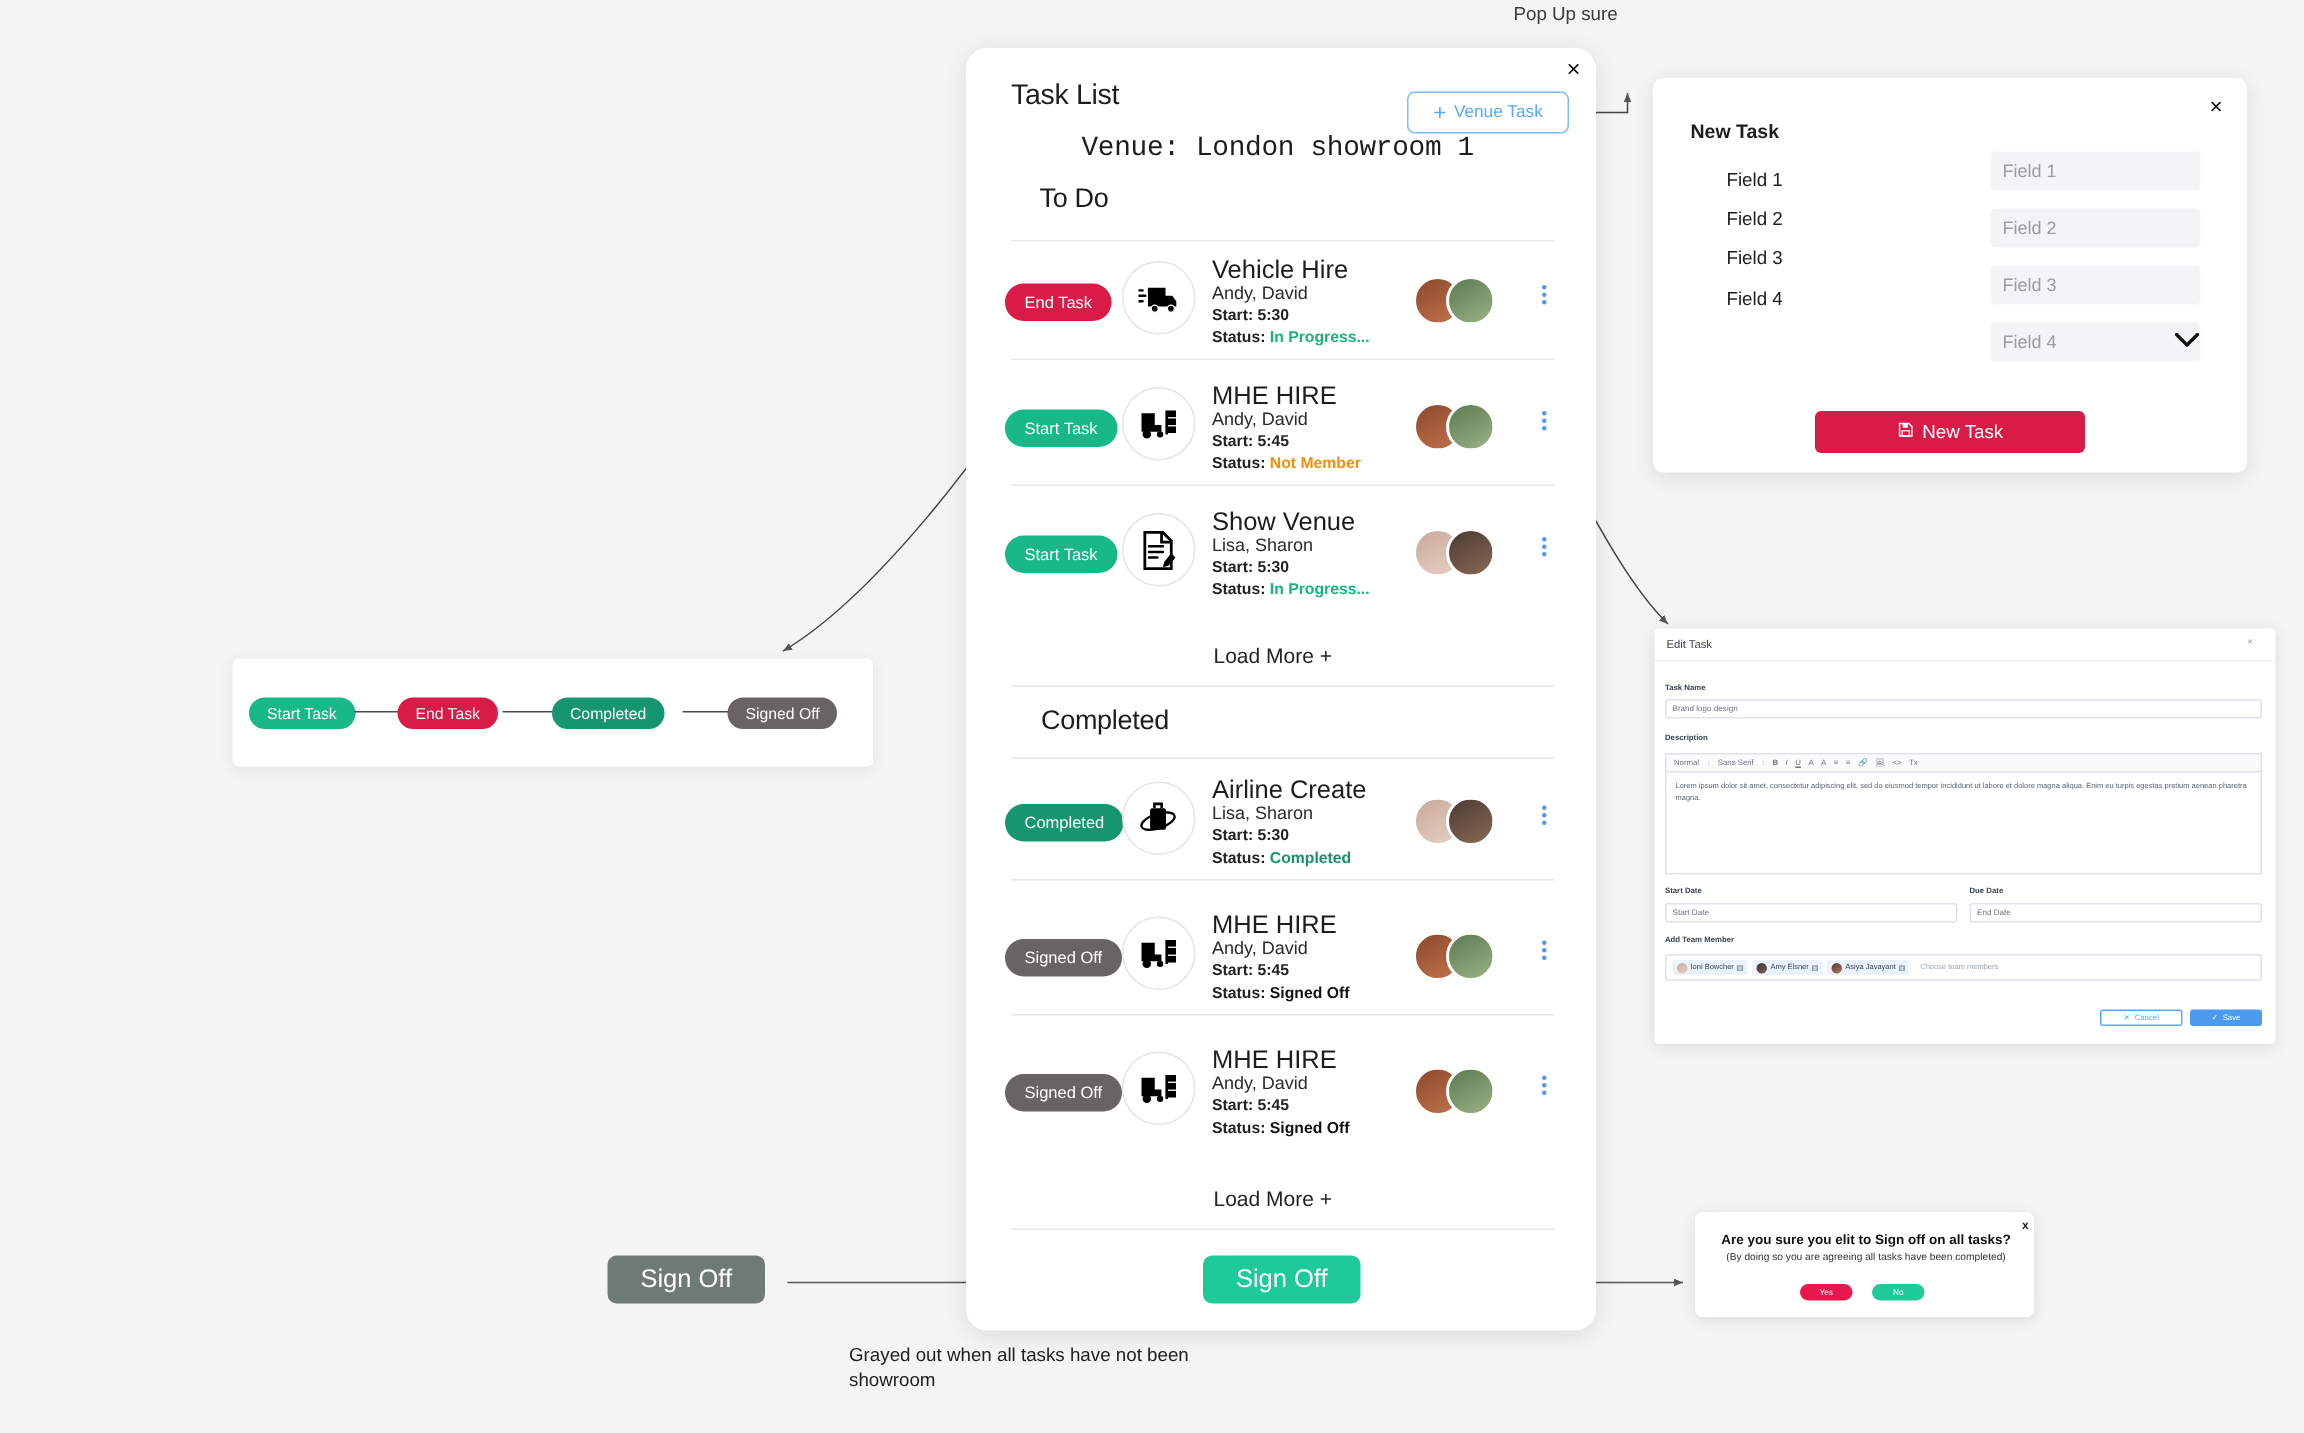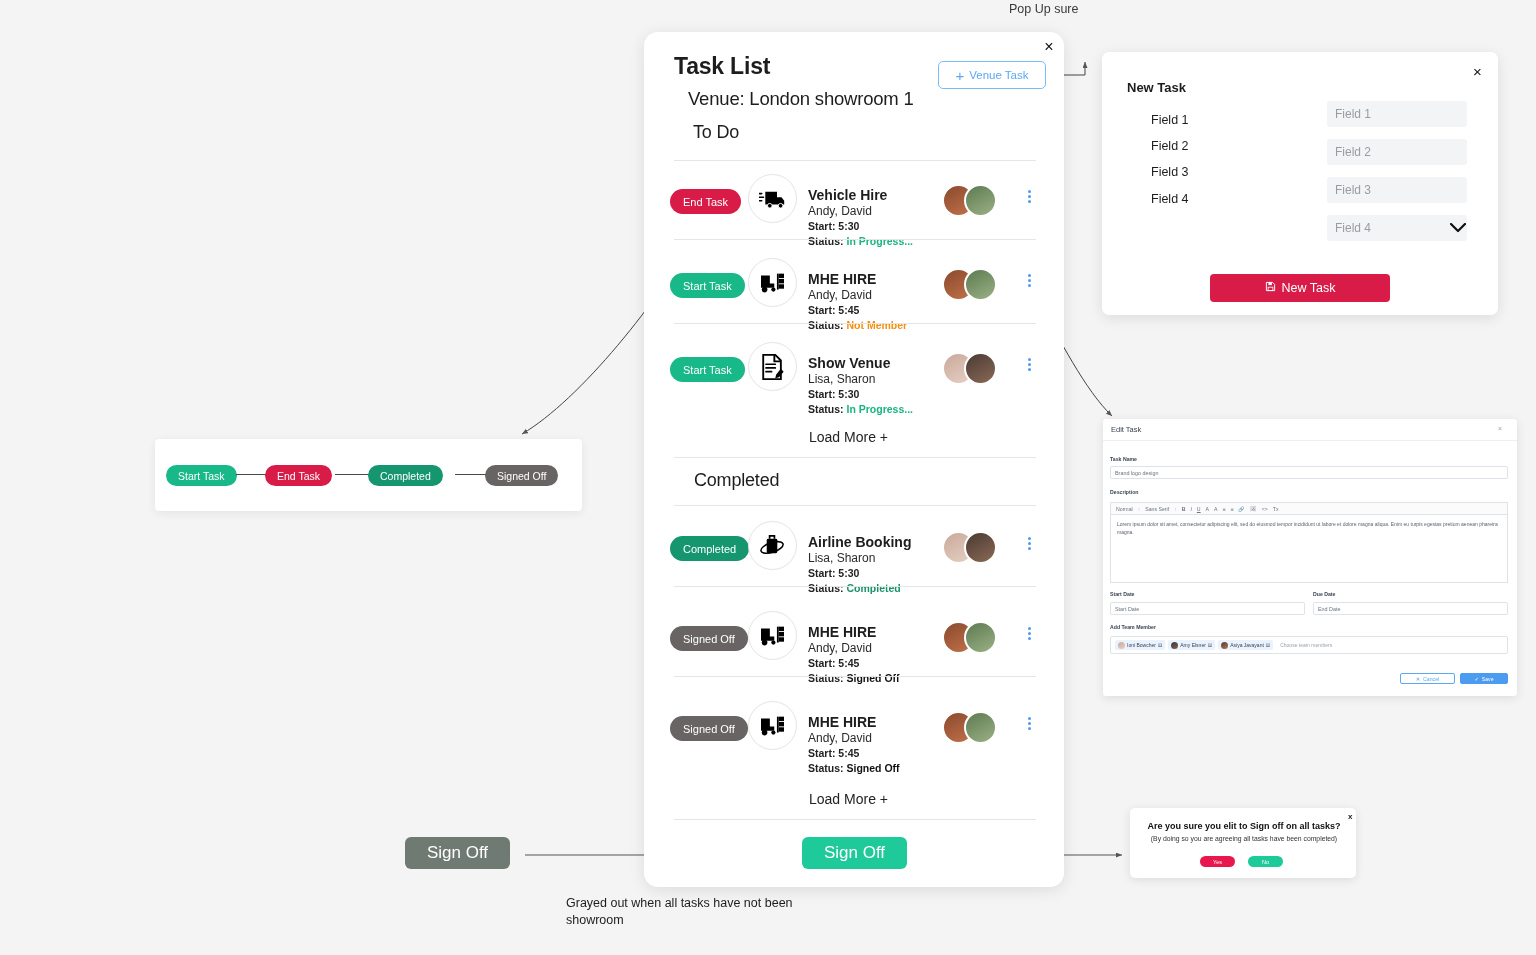--- a/index.html
+++ b/index.html
@@ -14,32 +14,32 @@
 
   
   #popup-caption { left:1009px; top:2px; font-size:12.5px; color:#3a3a3a; }
 
   
   #task-list-card {
     left:644px; top:32px; width:420px; height:855px;
     background:#ffffff; border-radius:14px;
     box-shadow:0 3px 16px rgba(0,0,0,.10);
   }
-  #task-list-title { left:674px; top:53px; font-size:23px; font-weight:bold; letter-spacing:-.2px; }
+  #task-list-title { left:674px; top:53px; font-size:19px; font-weight:normal; letter-spacing:-.2px; }
   #create-task-btn {
     left:938px; top:61px; width:108px; height:28px;
     border:1px solid #7bbcf7; border-radius:5px; background:#fff;
     color:#5ca8f5; font-size:11.5px; display:flex; align-items:center;
     justify-content:center; gap:5px; cursor:pointer;
   }
   #create-task-btn .plus { font-size:15px; line-height:1; }
   #task-close { left:1040px; top:38px; width:18px; height:18px; cursor:pointer;
     color:#111; font-size:16px; line-height:18px; text-align:center; }
 
-  #venue-line { left:688px; top:88px; font-size:18.5px; color:#1d1d1d; letter-spacing:-.2px; }
+  #venue-line { left:721px; top:88px; font-size:18.5px; color:#1d1d1d; letter-spacing:-.2px;font-family:Liberation Mono, monospace; }
   #todo-heading { left:693px; top:122px; font-size:18px; color:#1d1d1d; letter-spacing:-.2px; }
   #completed-heading { left:694px; top:470px; font-size:18px; color:#1d1d1d; letter-spacing:-.2px; }
 
   .hr { position:absolute; height:1px; background:#e6e6e6; }
 
   
   .task-row { position:absolute; width:370px; height:62px; }
   .badge {
     position:absolute; left:0; top:17px; height:25px; border-radius:13px;
     color:#fff; font-size:11px; display:flex; align-items:center;
@@ -49,21 +49,21 @@
   .badge.start  { background:#19b888; }
   .badge.done   { background:#16966e; }
   .badge.signed { background:#696464; }
 
   .icon-circle {
     position:absolute; left:78px; top:2px; width:49px; height:49px;
     border-radius:50%; border:1px solid #e4e4e4; background:#fff;
     display:flex; align-items:center; justify-content:center; font-size:24px;
   }
   .task-text { position:absolute; left:138px; top:0; }
-  .task-title { font-size:14px; font-weight:bold; line-height:15px;margin-top:16px; }
+  .task-title { font-size:17px; font-weight:normal; line-height:15px; }
   .task-people { font-size:12px; color:#2a2a2a; line-height:16px; }
   .task-start { font-size:10.5px; font-weight:bold; color:#222; line-height:15px; }
   .task-status { font-size:10.5px; font-weight:bold; color:#222; line-height:15px; }
   .st-progress { color:#17b57e; }
   .st-notstarted { color:#f2900d; }
   .st-completed { color:#17926b; }
   .st-signedoff { color:#111; }
 
   .avatars { position:absolute; top:12px; width:62px; height:34px; }
   .av { position:absolute; width:33px; height:33px; border-radius:50%;
@@ -305,21 +305,21 @@
     <div class="task-row" style="left: 670px; top: 519px;">
       <div class="badge done">Completed</div>
       <div class="icon-circle">
         <svg width="25" height="25" viewBox="0 0 26 26">
           <rect x="7" y="6" width="11" height="15" rx="1.5" fill="#000"></rect>
           <path d="M10,6 v-3 h5 v3" fill="none" stroke="#000" stroke-width="1.8"></path>
           <ellipse cx="12.5" cy="15" rx="12" ry="5" fill="none" stroke="#000" stroke-width="1.6" transform="rotate(-18 12.5 15)"></ellipse>
         </svg>
       </div>
       <div class="task-text">
-        <div class="task-title">Airline Booking</div>
+        <div class="task-title">Airline Create</div>
         <div class="task-people">Lisa, Sharon</div>
         <div class="task-start">Start: 5:30</div>
         <div class="task-status">Status: <span class="st-completed">Completed</span></div>
       </div>
       <div class="avatars" style="left:272px;">
         <div class="av" style="background:linear-gradient(150deg, #c9a99a, #e6d0c4);"></div>
         <div class="av" style="background:linear-gradient(150deg, #4a3a33, #8a6a56);"></div>
       </div>
       <div class="kebab" style="left:352px;">
         <span></span>

